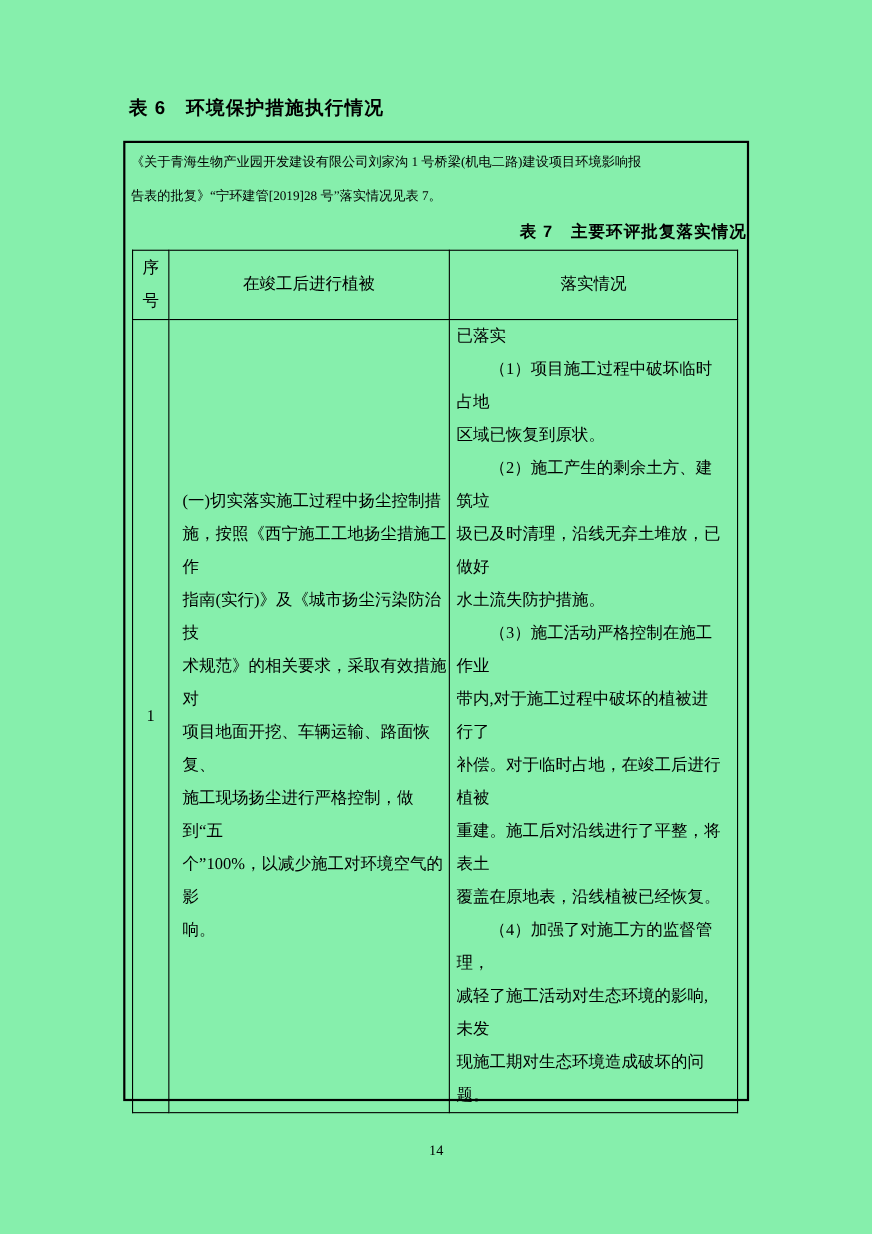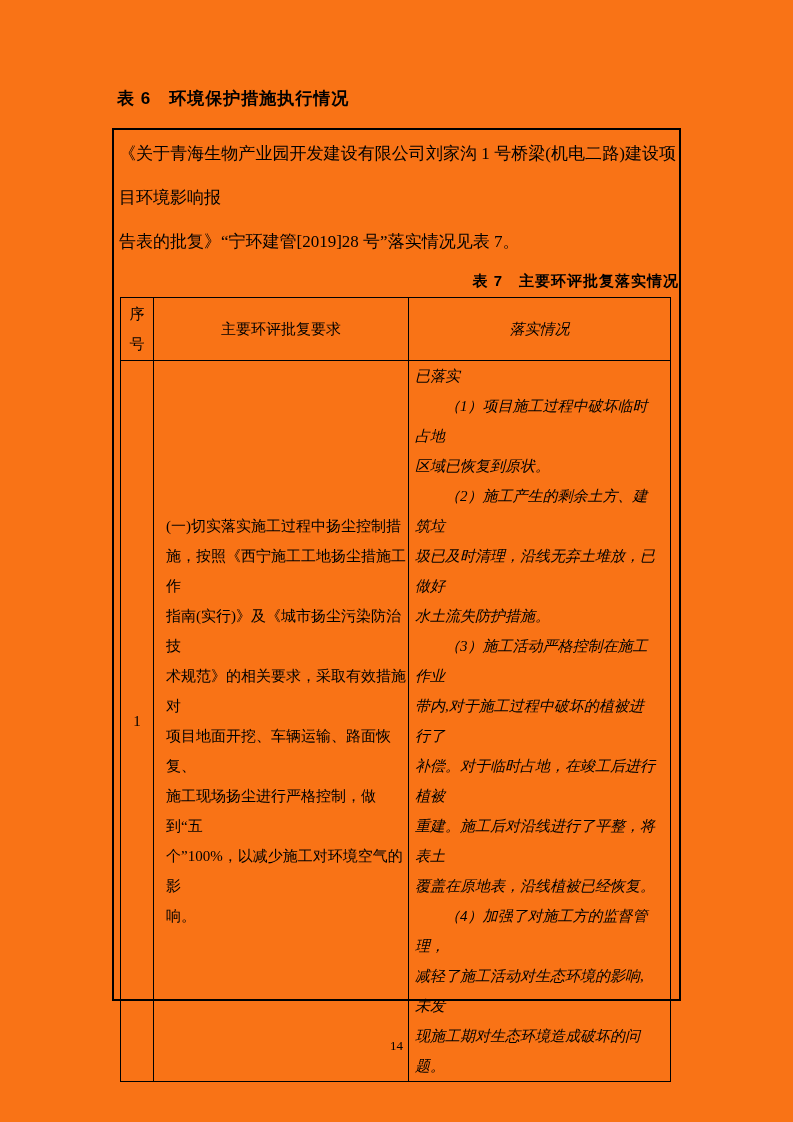--- a/index.html
+++ b/index.html
@@ -4,21 +4,21 @@
 <style>
   html, body {
     margin: 0;
     padding: 0;
     background: #ffffff;
   }
   .page {
     position: relative;
     width: 793px;
     height: 1122px;
-    background: #f97316;
+    background: #86efac;
     color: #000000;
     font-family: "Liberation Serif", "DejaVu Serif", serif;
     overflow: hidden;
   }
   .t6-heading {
     position: absolute;
     left: 117px;
     top: 88px;
     font-family: "Liberation Sans", "DejaVu Sans", sans-serif;
     font-weight: bold;
@@ -31,22 +31,22 @@
     position: absolute;
     left: 112px;
     top: 128px;
     width: 565px;
     height: 869px;
     border: 2px solid #000000;
     box-sizing: content-box;
   }
   .intro-paragraph {
     margin: 2px 3px 0 5px;
-    font-size: 17px;
-    line-height: 44px;
+    font-size: 12px;
+    line-height: 31px;
     text-align: justify;
     white-space: pre-line;
   }
   .t7-heading {
     margin-top: 4px;
     text-align: right;
     font-family: "Liberation Sans", "DejaVu Sans", sans-serif;
     font-weight: bold;
     font-size: 15px;
     line-height: 25px;
@@ -69,21 +69,21 @@
   .header-row td {
     height: 62px;
     text-align: center;
     white-space: pre-line;
   }
   .body-row {
     height: 596px;
   }
   .col-no   { width: 32px;  text-align: center; }
   .col-req  { width: 254px; }
-  .col-impl { width: 261px; font-style: italic; }
+  .col-impl { width: 261px; }
   .cell-text {
     white-space: pre-line;
     margin: 0 2px 0 12px;
     text-align: left;
   }
   .col-impl .cell-text {
     margin: 0 12px 0 6px;
   }
   .page-number {
     position: absolute;
@@ -107,21 +107,21 @@
     <div class="intro-paragraph">《关于青海生物产业园开发建设有限公司刘家沟 1 号桥梁(机电二路)建设项目环境影响报
 告表的批复》“宁环建管[2019]28 号”落实情况见表 7。</div>
 
     <div class="t7-heading">表 7　主要环评批复落实情况</div>
 
     <table class="t7-table">
       <tbody>
         <tr class="header-row">
           <td class="col-no">序
 号</td>
-          <td class="col-req">主要环评批复要求</td>
+          <td class="col-req">在竣工后进行植被</td>
           <td class="col-impl">落实情况</td>
         </tr>
         <tr class="body-row">
           <td class="col-no">1</td>
           <td class="col-req">
             <div class="cell-text">(一)切实落实施工过程中扬尘控制措
 施，按照《西宁施工工地扬尘措施工作
 指南(实行)》及《城市扬尘污染防治技
 术规范》的相关要求，采取有效措施对
 项目地面开挖、车辆运输、路面恢复、

